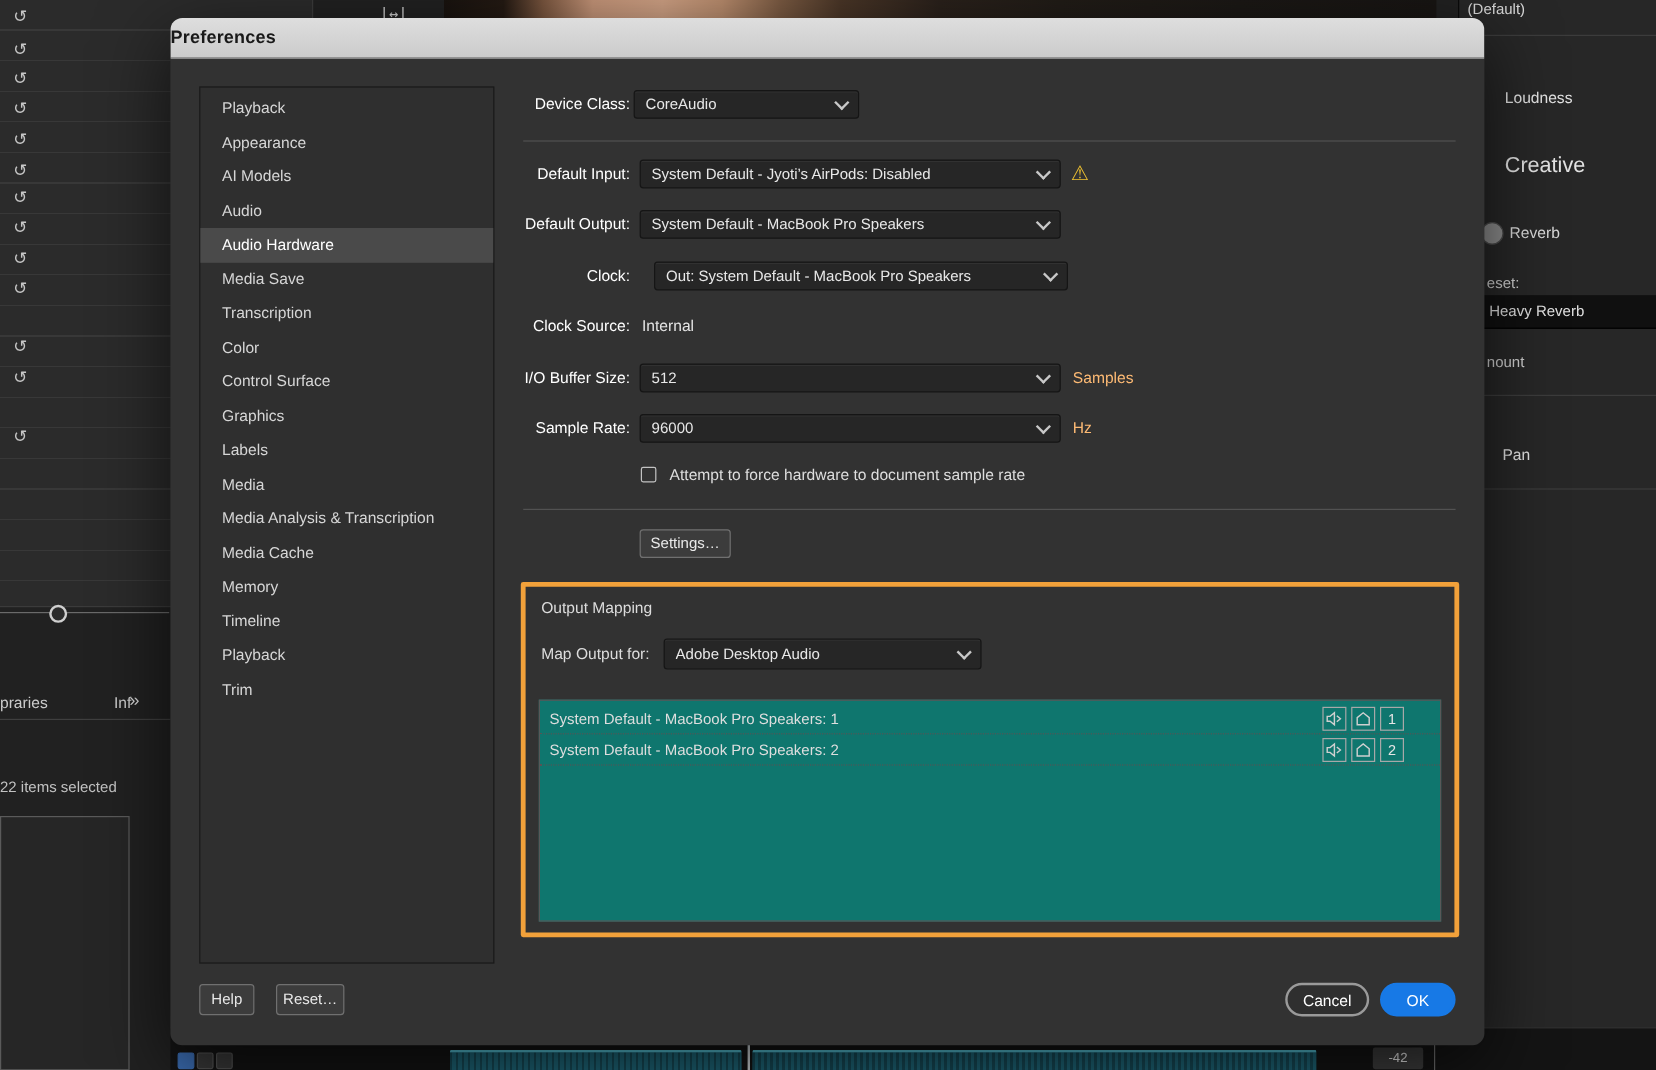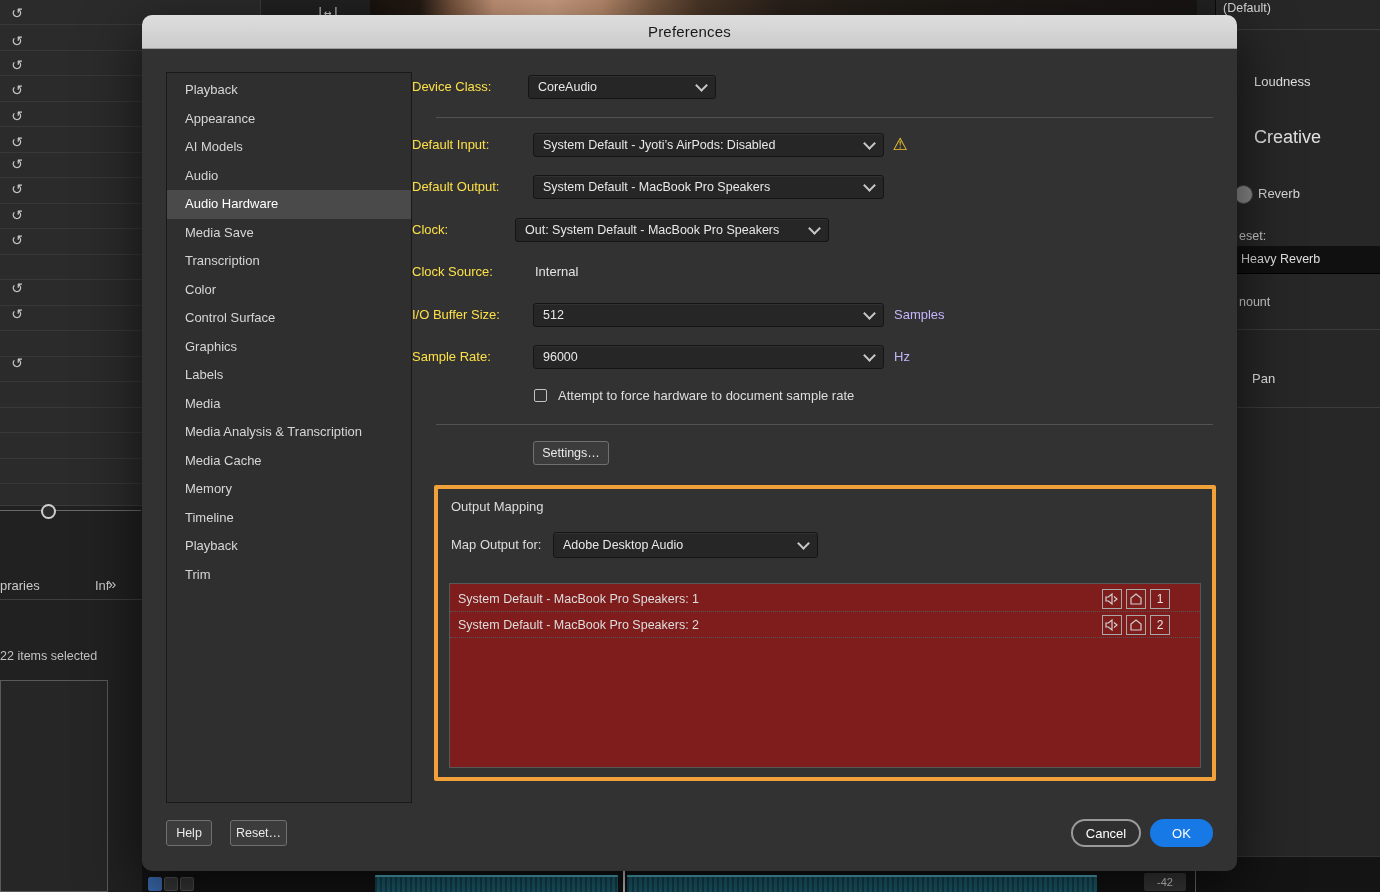--- a/index.html
+++ b/index.html
@@ -46,30 +46,30 @@
   .playhead{position:absolute;left:481px;top:0;width:2px;height:36px;background:#cfd6da}
   .meter-box{position:absolute;left:1002px;top:16px;width:42px;height:18px;background:#3d3d3d;border-radius:2px;
     color:#e8e8e8;font-size:11px;text-align:center;line-height:18px}
   .tl-vline{position:absolute;left:1053px;top:0;width:1px;height:36px;background:#6f6f6f}
 
   
   #dialog{position:absolute;left:142px;top:15px;width:1095px;height:856px;z-index:10;
     background:#323232;border-radius:10px;overflow:hidden;box-shadow:0 18px 60px rgba(0,0,0,.65)}
   .titlebar{position:absolute;left:0;top:0;width:100%;height:33px;
     background:linear-gradient(#dedede,#cbcbcb);border-bottom:1px solid #9c9c9c;
-    color:#191919;font-size:15px;font-weight:400;text-align:center;line-height:33px;letter-spacing:.2px}
+    color:#191919;font-size:15px;font-weight:700;text-align:left;line-height:33px;letter-spacing:.2px}
   .sidebar{position:absolute;left:24px;top:57px;width:246px;height:731px;background:#2f2f2f;
     border:1px solid #191919;box-sizing:border-box;padding-top:3px}
   .sb-item{height:28.5px;line-height:28.5px;padding-left:18px;font-size:13px;color:#d6d6d6;cursor:default;white-space:nowrap}
   .sb-item.selected{background:#4a4a4a;color:#fff}
 
-  .f-label{position:absolute;left:270px;width:113px;text-align:left;height:24px;line-height:24px;
-    font-size:13px;color:#fde047;white-space:nowrap}
+  .f-label{position:absolute;left:270px;width:113px;text-align:right;height:24px;line-height:24px;
+    font-size:13px;color:#ffffff;white-space:nowrap}
   .f-value{position:absolute;height:24px;line-height:24px;font-size:13px;color:#e4e4e4;white-space:nowrap}
-  .suffix{position:absolute;height:24px;line-height:24px;font-size:13px;color:#c4b5fd}
+  .suffix{position:absolute;height:24px;line-height:24px;font-size:13px;color:#fdba74}
   .hsep{position:absolute;left:294px;width:777px;height:1px;background:#525252}
 
   .dd{position:absolute;height:24px;box-sizing:border-box;display:flex;align-items:center;padding:0 9px;
     background:#262626;border:1px solid #151515;border-radius:3px;color:#e8e8e8;font-size:12.5px;
     box-shadow:inset 0 1px 0 rgba(255,255,255,.05);cursor:default}
   .dd-val{flex:1;white-space:nowrap;overflow:hidden}
   .chev{flex:none;width:7px;height:7px;border-right:2px solid #c8c8c8;border-bottom:2px solid #c8c8c8;
     transform:rotate(45deg);margin-top:-4px;margin-left:8px}
   .warn{position:absolute;left:748px;width:20px;height:24px;line-height:24px;font-size:17px;color:#f0c230;text-align:center}
 
@@ -77,21 +77,21 @@
   .cb-label{position:absolute;height:24px;line-height:24px;font-size:13px;color:#dedede}
 
   .flat-btn{position:absolute;box-sizing:border-box;background:#3c3c3c;border:1px solid #707070;border-radius:3px;
     color:#e9e9e9;font-size:12.5px;display:flex;align-items:center;justify-content:center;cursor:default;white-space:nowrap}
 
   .om-box{position:absolute;left:292px;top:470px;width:782px;height:296px;box-sizing:border-box;
     border:4px solid #f2a13a;border-radius:2px}
   .om-title{position:absolute;left:13px;top:10px;font-size:13px;color:#dcdcdc}
   .om-maplabel{position:absolute;left:13px;top:43px;height:26px;line-height:26px;font-size:13px;color:#dcdcdc}
   .om-list{position:absolute;left:11px;top:94px;width:752px;height:185px;box-sizing:border-box;
-    border:1px solid #585858;background:#7f1d1d;padding-top:2px}
+    border:1px solid #585858;background:#0f766e;padding-top:2px}
   .om-row{height:25px;display:flex;align-items:center;border-bottom:1px dotted #555;
     padding-left:8px;padding-right:30px}
   .om-row-label{flex:1;font-size:12.5px;color:#dedede;white-space:nowrap;overflow:hidden}
   .om-icon{width:20px;height:20px;box-sizing:border-box;border:1px solid #a8a8a8;margin-left:4px;
     display:flex;align-items:center;justify-content:center;color:#e6e6e6;font-size:12px}
 
   .pill{position:absolute;box-sizing:border-box;border-radius:14px;display:flex;align-items:center;
     justify-content:center;font-size:13px;cursor:default}
   .pill.cancel{background:#2f2f2f;border:2px solid #9a9a9a;color:#fff}
   .pill.ok{background:#1779e6;border:2px solid #1779e6;color:#fff}
@@ -200,21 +200,21 @@
   </div>
   <div class="warn" style="top:118px">⚠</div>
 
   <div class="f-label" style="top:160px">Default Output:</div>
   <div class="dd" style="top:160px;left:391px;width:351px">
     <span class="dd-val">System Default - MacBook Pro Speakers</span>
     <span class="chev"></span>
   </div>
 
   <div class="f-label" style="top:203px">Clock:</div>
-  <div class="dd" style="top:203px;left:373px;width:314px">
+  <div class="dd" style="top:203px;left:403px;width:345px">
     <span class="dd-val">Out: System Default - MacBook Pro Speakers</span>
     <span class="chev"></span>
   </div>
 
   <div class="f-label" style="top:245px">Clock Source:</div>
   <div class="f-value" style="top:245px;left:393px">Internal</div>
 
   <div class="f-label" style="top:288px">I/O Buffer Size:</div>
   <div class="dd" style="top:288px;left:391px;width:351px">
     <span class="dd-val">512</span>

